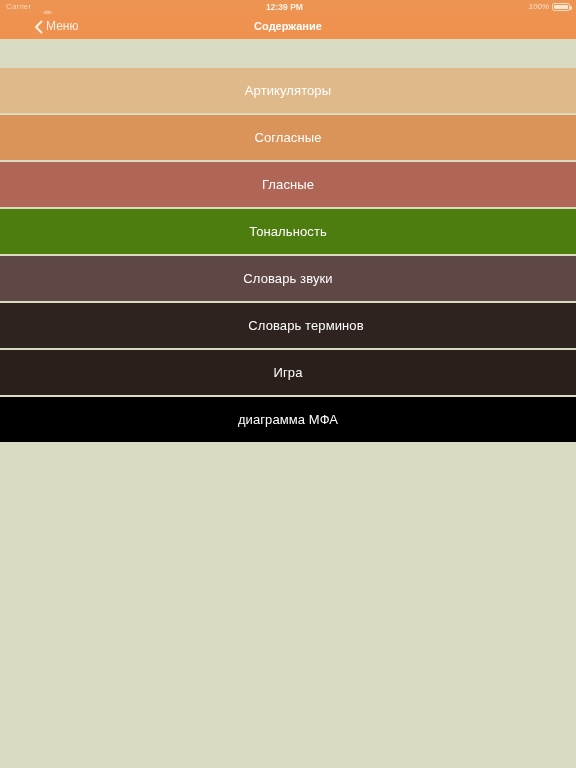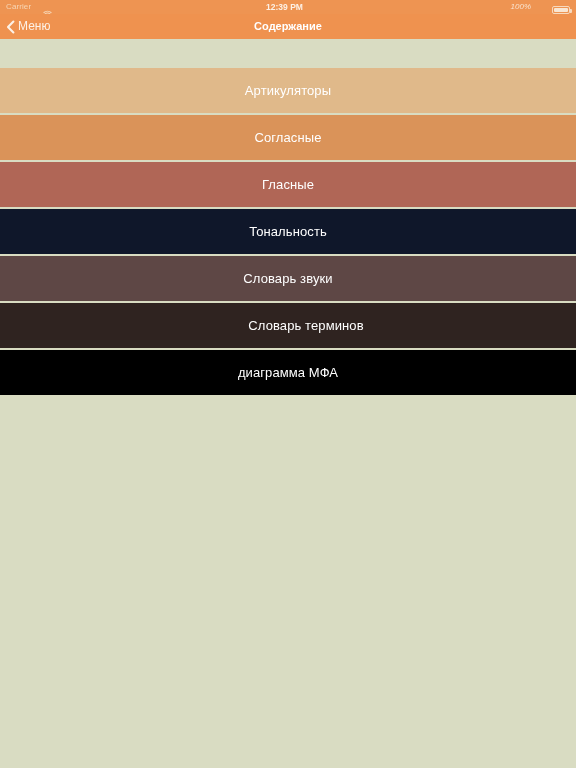--- a/index.html
+++ b/index.html
@@ -51,22 +51,22 @@
     text-align: center;
     color: #fdf0e4;
     font-size: 8.5px;
     font-weight: bold;
     line-height: 14px;
     pointer-events: none;
   }
   .status-right {
     margin-left: auto;
     display: flex;
-    align-items: flex-end;
-    gap: 21px;
+    align-items: center;
+    gap: 3px;
     flex: 0 0 auto;
     z-index: 2;
     font-style: italic;
   }
   .battery-pct {
     color: #f9e2cd;
     font-size: 8px;
     line-height: 14px;
   }
   .battery-icon {
@@ -98,20 +98,21 @@
   }
 
   
   .nav-bar {
     position: relative;
     height: 25px;
     background: #ef924f;
     display: flex;
     align-items: flex-end;
     box-sizing: border-box;
+    padding-left: 28px;
   }
   .nav-back {
     display: flex;
     align-items: center;
     gap: 3px;
     padding: 0 8px 0 6px;
     height: 100%;
     cursor: pointer;
     z-index: 2;
   }
@@ -203,26 +204,29 @@
   <div class="menu-list" id="menu-list">
       <div class="menu-row" style="background: rgb(224, 185, 138);">
         <span class="menu-row-label">Артикуляторы</span>
       </div>
       <div class="menu-row" style="background: rgb(218, 147, 89);">
         <span class="menu-row-label">Согласные</span>
       </div>
       <div class="menu-row" style="background: rgb(176, 102, 86);">
         <span class="menu-row-label">Гласные</span>
       </div>
-      <div class="menu-row" style="background: #0f172a;">
+      <div class="menu-row" style="background: #4d7c0f;">
         <span class="menu-row-label">Тональность</span>
       </div>
       <div class="menu-row" style="background: rgb(94, 71, 69);">
         <span class="menu-row-label">Словарь звуки</span>
       </div>
       <div class="menu-row" style="background: rgb(47, 35, 32); padding-left: 36px;">
         <span class="menu-row-label">Словарь терминов</span>
       </div>
+      <div class="menu-row" style="background: rgb(43, 31, 28);">
+        <span class="menu-row-label">Игра</span>
+      </div>
       <div class="menu-row" style="background: rgb(0, 0, 0);">
         <span class="menu-row-label">диаграмма МФА</span>
       </div>
     </div>
 </div>
 
 </body></html>

